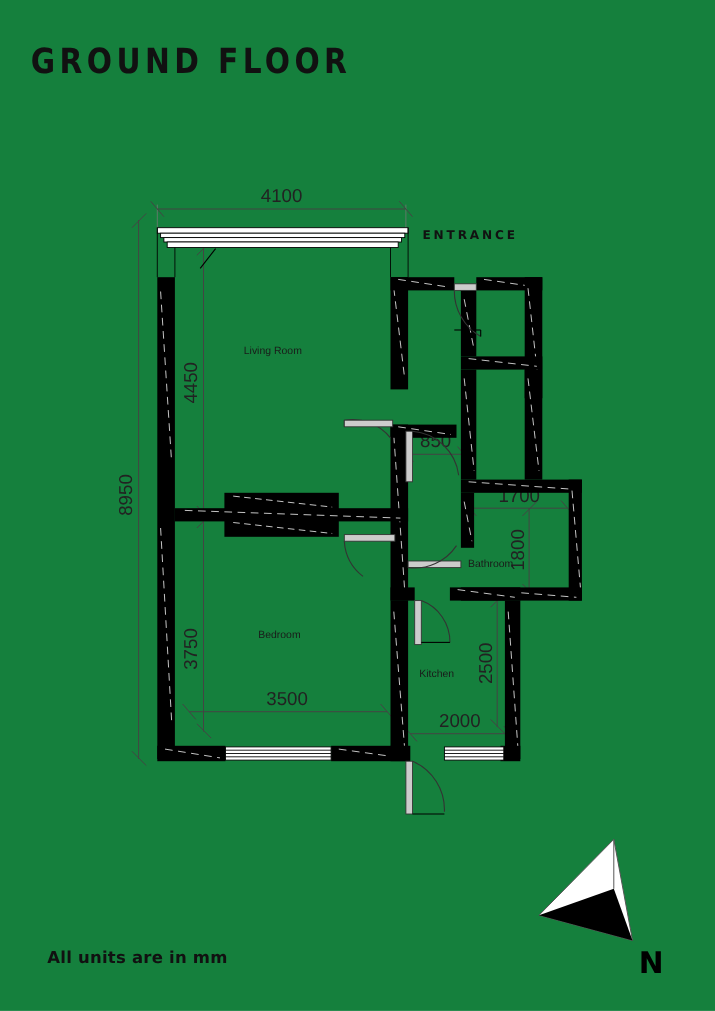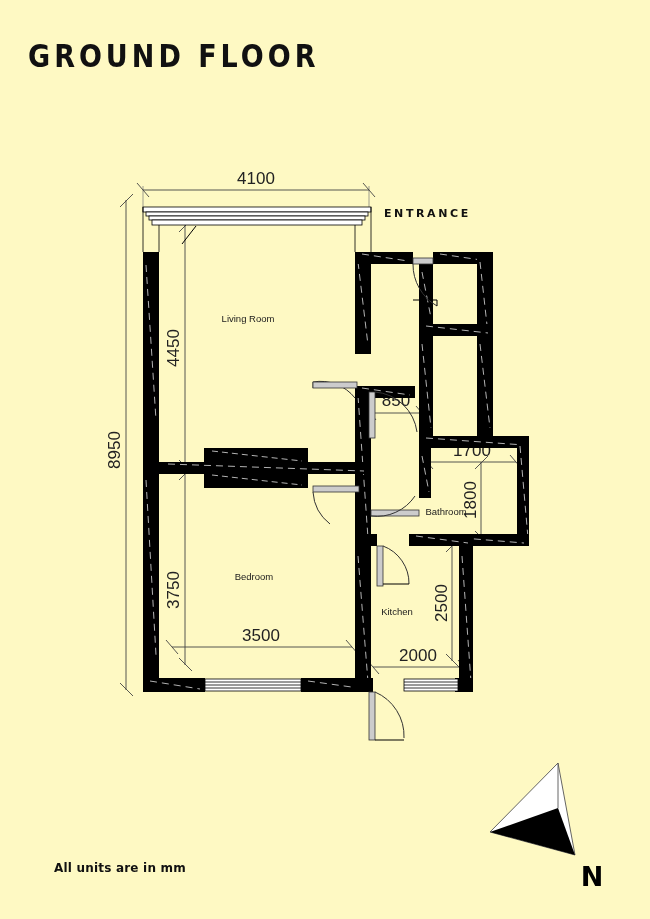--- a/index.html
+++ b/index.html
@@ -12,42 +12,42 @@
     height: 919px;
     position: relative;
     font-family: "Liberation Sans", sans-serif;
     overflow: hidden;
   }
   #page {
     position: absolute;
     left: 0; top: 0;
     width: 650px;
     height: 919px;
-    background: #fef9c3;
+    background: #15803d;
   }
   #plan-title {
     position: absolute;
     left: 28px;
     top: 38px;
     font-family: "DejaVu Sans", sans-serif;
     font-size: 30px;
     font-weight: 700;
     letter-spacing: 4px;
     color: #111111;
     font-stretch: semi-condensed;
     white-space: nowrap;
     transform: scaleY(1.05);
     transform-origin: left top;
   }
   #units-note {
     position: absolute;
-    left: 54px;
+    left: 43px;
     top: 861px;
     font-family: "DejaVu Sans", sans-serif;
-    font-size: 12px;
+    font-size: 15px;
     font-weight: 700;
     color: #111111;
     letter-spacing: 0.2px;
   }
   #north-label {
     position: absolute;
     left: 592px;
     top: 876px;
     font-family: "DejaVu Sans", sans-serif;
     font-size: 27px;

